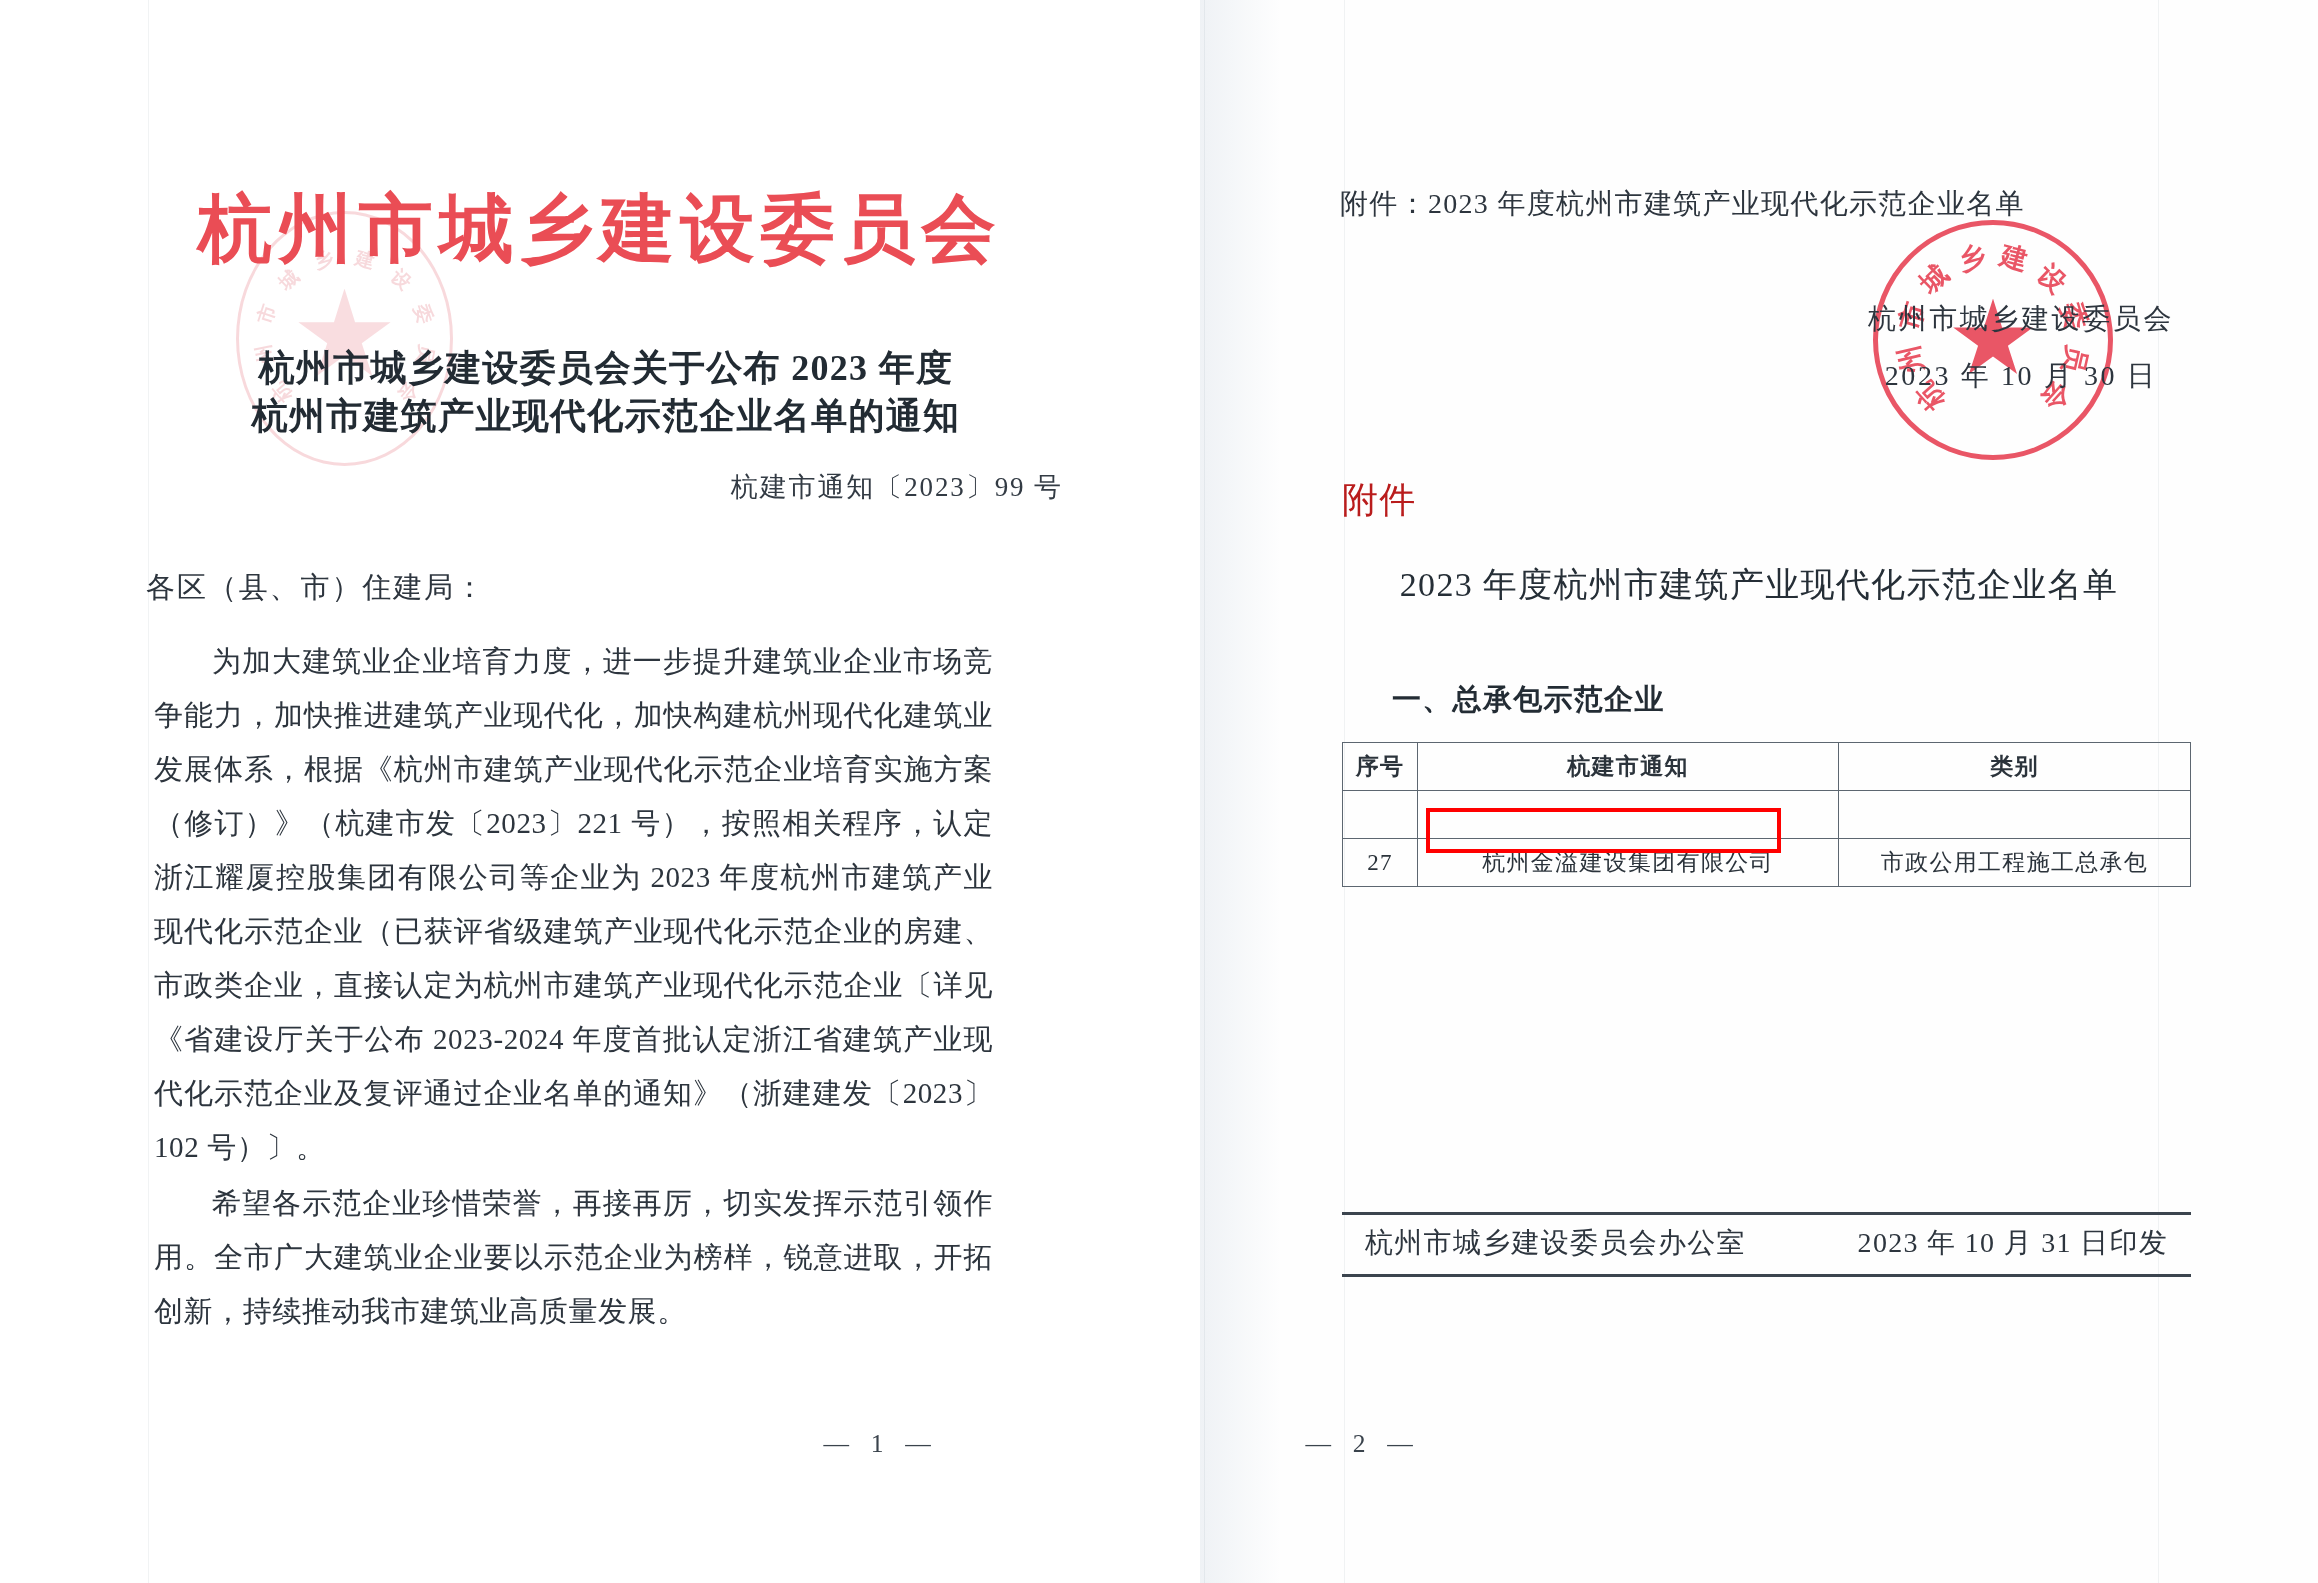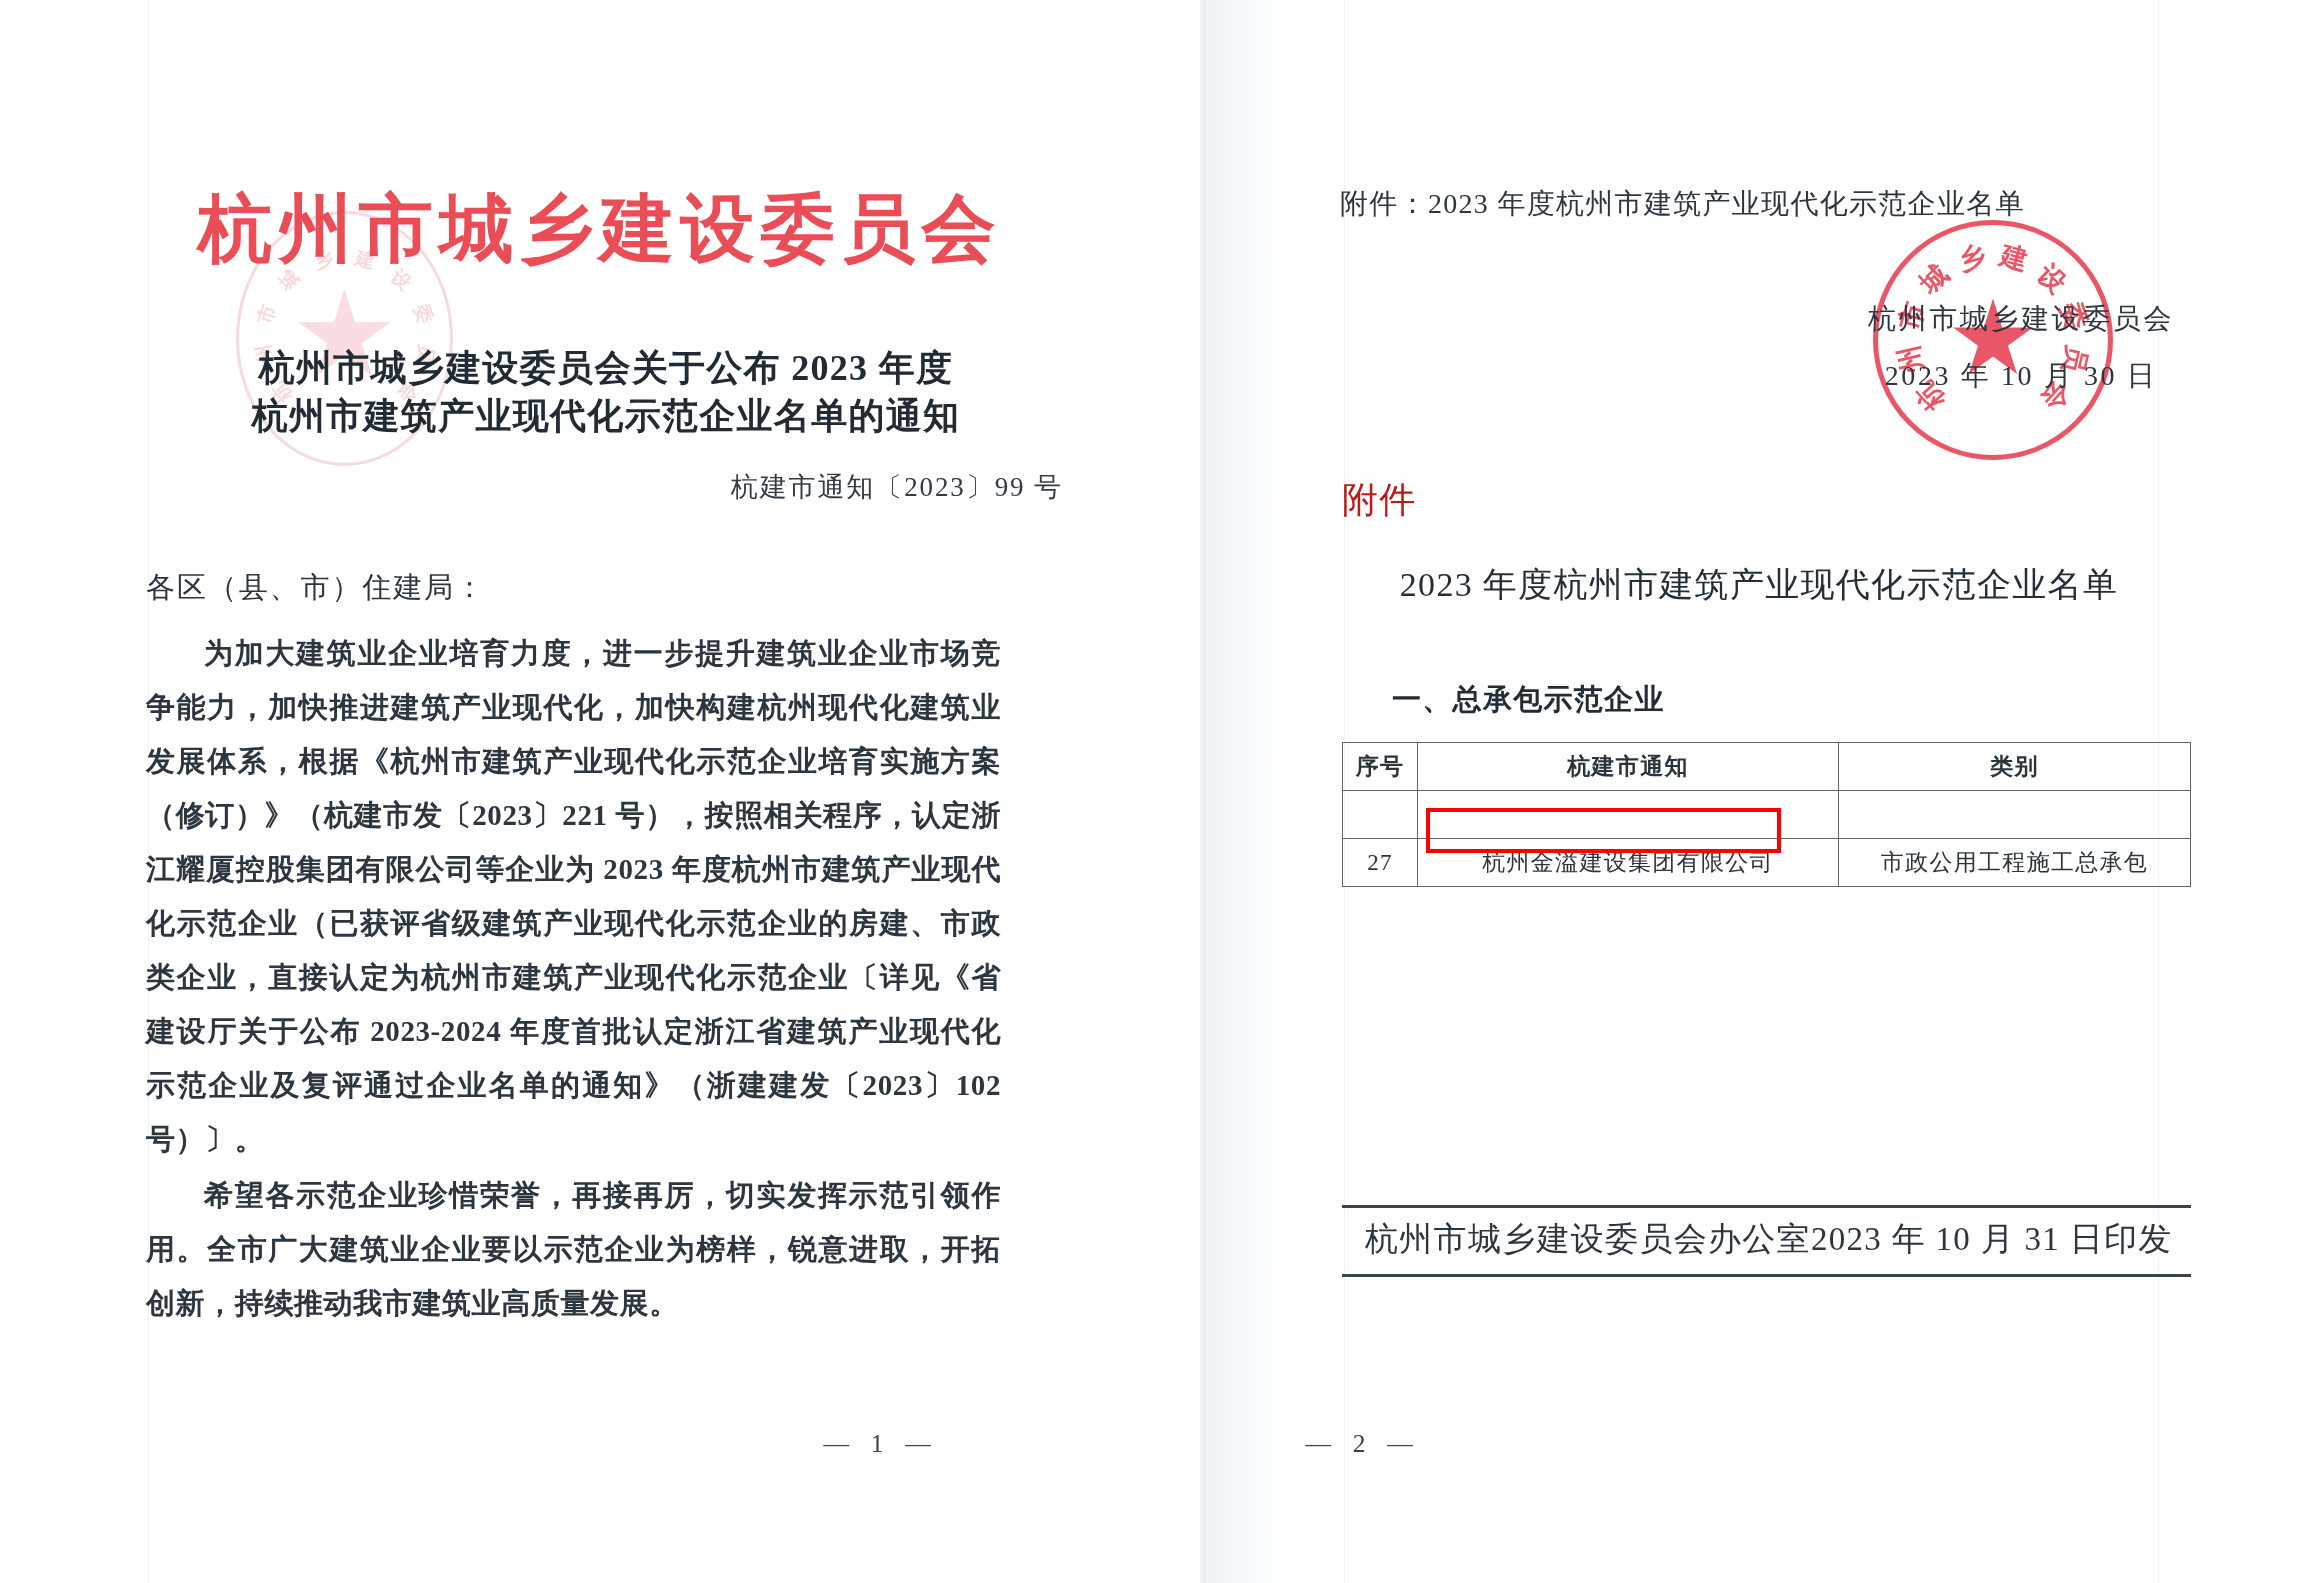--- a/index.html
+++ b/index.html
@@ -132,21 +132,21 @@
     position: absolute;
     left: 146px;
     width: 855px;
     font-size: 29px;
     line-height: 54px;
     letter-spacing: 0.6px;
     text-align: justify;
     text-align-last: left;
     color: #2d353e;
   }
-  .body-block p { margin: 0; text-indent: 2em; font-weight: bold; }
+  .body-block p { margin: 8px; text-indent: 2em; }
   #para1 { top: 626px; }
   #para2 { top: 1168px; }
 
   .pagenum {
     position: absolute;
     bottom: 124px;
     left: 0; right: 0;
     text-align: center;
     font-size: 25.5px;
     letter-spacing: 7.7px;
@@ -297,21 +297,21 @@
   }
   .issuer-bar .rule {
     height: 3.2px;
     background: #3b444e;
   }
   .issuer-bar .row {
     display: flex;
     justify-content: space-between;
     align-items: center;
     padding: 9px 23px 11.5px 23px;
-    font-size: 33px;
+    font-size: 28px;
     letter-spacing: 1.3px;
     color: #2d353e;
     white-space: nowrap;
   }
 </style>
 </head>
 <body>
 
 <div id="scan">
 

